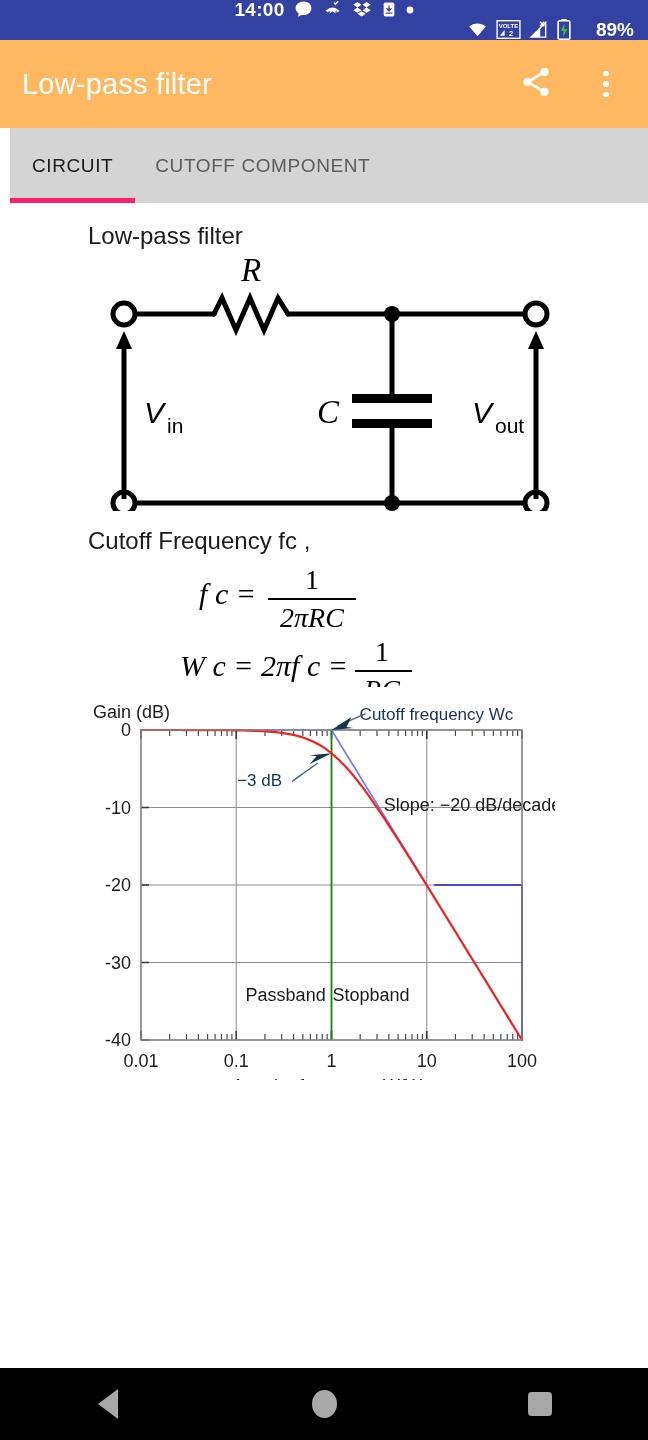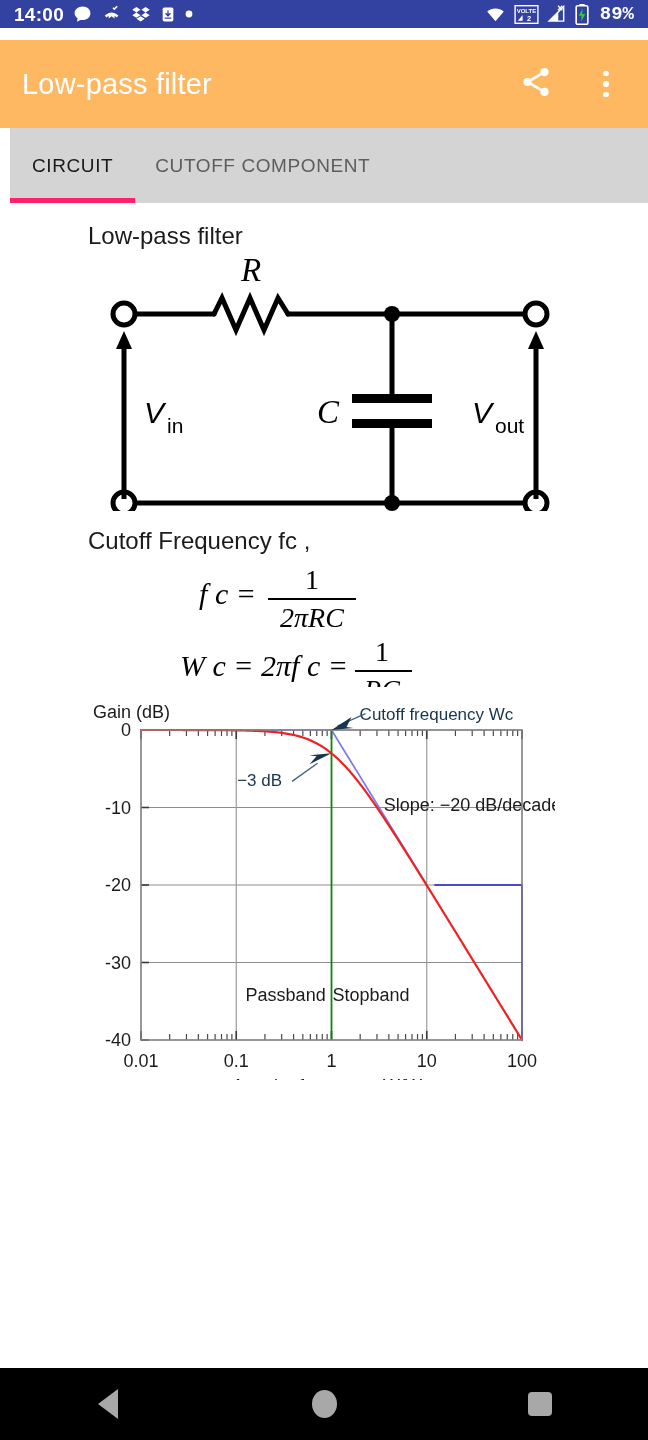--- a/index.html
+++ b/index.html
@@ -6,29 +6,29 @@
   html,body {
     width:648px; height:1440px;
     background:#ffffff;
     font-family:"Liberation Sans", sans-serif;
     overflow:hidden;
   }
   #screen { position:relative; width:648px; height:1440px; background:#fff; }
 
   
   .statusbar {
-    position:absolute; left:0; top:0; width:648px; height:28px;
+    position:absolute; left:0; top:0; width:648px; height:40px;
     background:#3342a0; display:flex; align-items:center;
-    padding:0 14px; color:#ffffff;
+    padding:0 14px; color:#ffffff;flex-direction:column;
   }
   .sb-left { display:flex; align-items:center; gap:9px; }
   .sb-right { margin-left:auto; display:flex; align-items:center; gap:7px; }
   .sb-time { font-size:19px; font-weight:600; letter-spacing:.3px; line-height:1; }
   .sb-ico { display:flex; align-items:center; justify-content:center; }
-  .sb-batt { font-size:19px; font-weight:600; line-height:1; margin-left:4px;font-family:Liberation Mono, monospace; }
+  .sb-batt { font-size:19px; font-weight:600; line-height:1; margin-left:18px; }
 
   
   .appbar {
     position:absolute; left:0; top:40px; width:648px; height:88px;
     background:#ffb862; display:flex; align-items:center; padding:0 22px;
   }
   .appbar-title {
     color:#ffffff; font-size:29px; font-weight:400; letter-spacing:.2px;
   }
   .appbar-actions { margin-left:auto; display:flex; align-items:center; gap:30px; }

